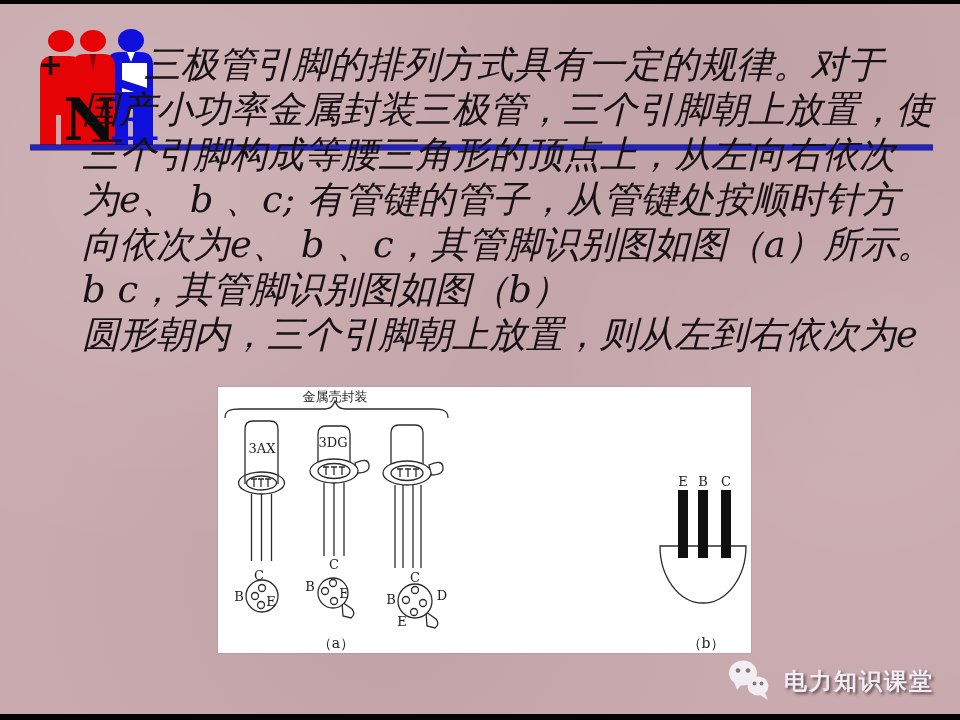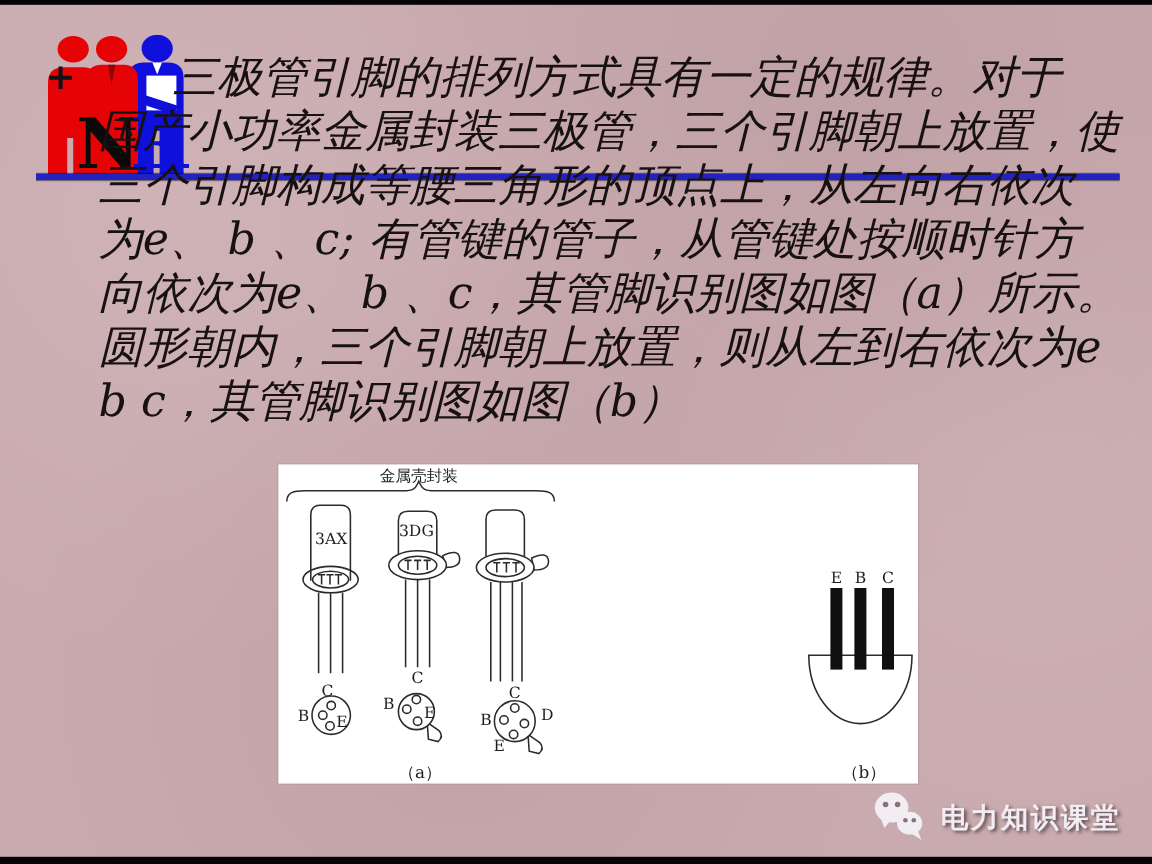--- a/index.html
+++ b/index.html
@@ -38,21 +38,21 @@
     font-style:italic;
   }
   .text-line{
     font-family:"DejaVu Serif","Liberation Serif",serif;
     font-size:37px;line-height:45px;white-space:nowrap;
     letter-spacing:0px;
   }
   .text-line:first-child{text-indent:62px;}
 
   .diagram-panel{
-    position:absolute;left:232px;top:387px;width:533px;height:266px;
+    position:absolute;left:218px;top:387px;width:533px;height:266px;
     background:var(--panel,#ffffff);
     box-shadow:0 0 0 1px rgba(0,0,0,0.06);
   }
   .diagram-panel svg{display:block;}
   .diagram-panel svg text{
     font-family:"DejaVu Serif","Liberation Serif",serif;
     fill:#1d1d1d;font-size:13px;
   }
   .diagram-panel svg .cap{font-size:14px;}
   .lineart{stroke:var(--line_art,#2b2b2b);stroke-width:1.3;fill:none;}
@@ -103,22 +103,22 @@
   <div class="bullet">+</div>
 
   <div class="divider"></div>
 
   <div class="paragraph">
     <div class="text-line">三极管引脚的排列方式具有一定的规律。对于</div>
     <div class="text-line">国产小功率金属封装三极管，三个引脚朝上放置，使</div>
     <div class="text-line">三个引脚构成等腰三角形的顶点上，从左向右依次</div>
     <div class="text-line">为e、 b 、c; 有管键的管子，从管键处按顺时针方</div>
     <div class="text-line">向依次为e、 b 、c，其管脚识别图如图（a）所示。</div>
+    <div class="text-line">b c，其管脚识别图如图（b）</div>
     <div class="text-line">圆形朝内，三个引脚朝上放置，则从左到右依次为e</div>
-    <div class="text-line">b c，其管脚识别图如图（b）</div>
   </div>
 
   <div class="diagram-panel">
     <svg viewBox="0 0 533 266" width="533" height="266">
 
       <g>
         <text x="117" y="14" text-anchor="middle">金属壳封装</text>
         <path class="lineart" d="M7,31 C7,23 13,22 22,22 L104,22 C112,22 114,21 117,14 C120,21 122,22 130,22 L215,22 C224,22 230,23 230,31"></path>
       </g>
 

